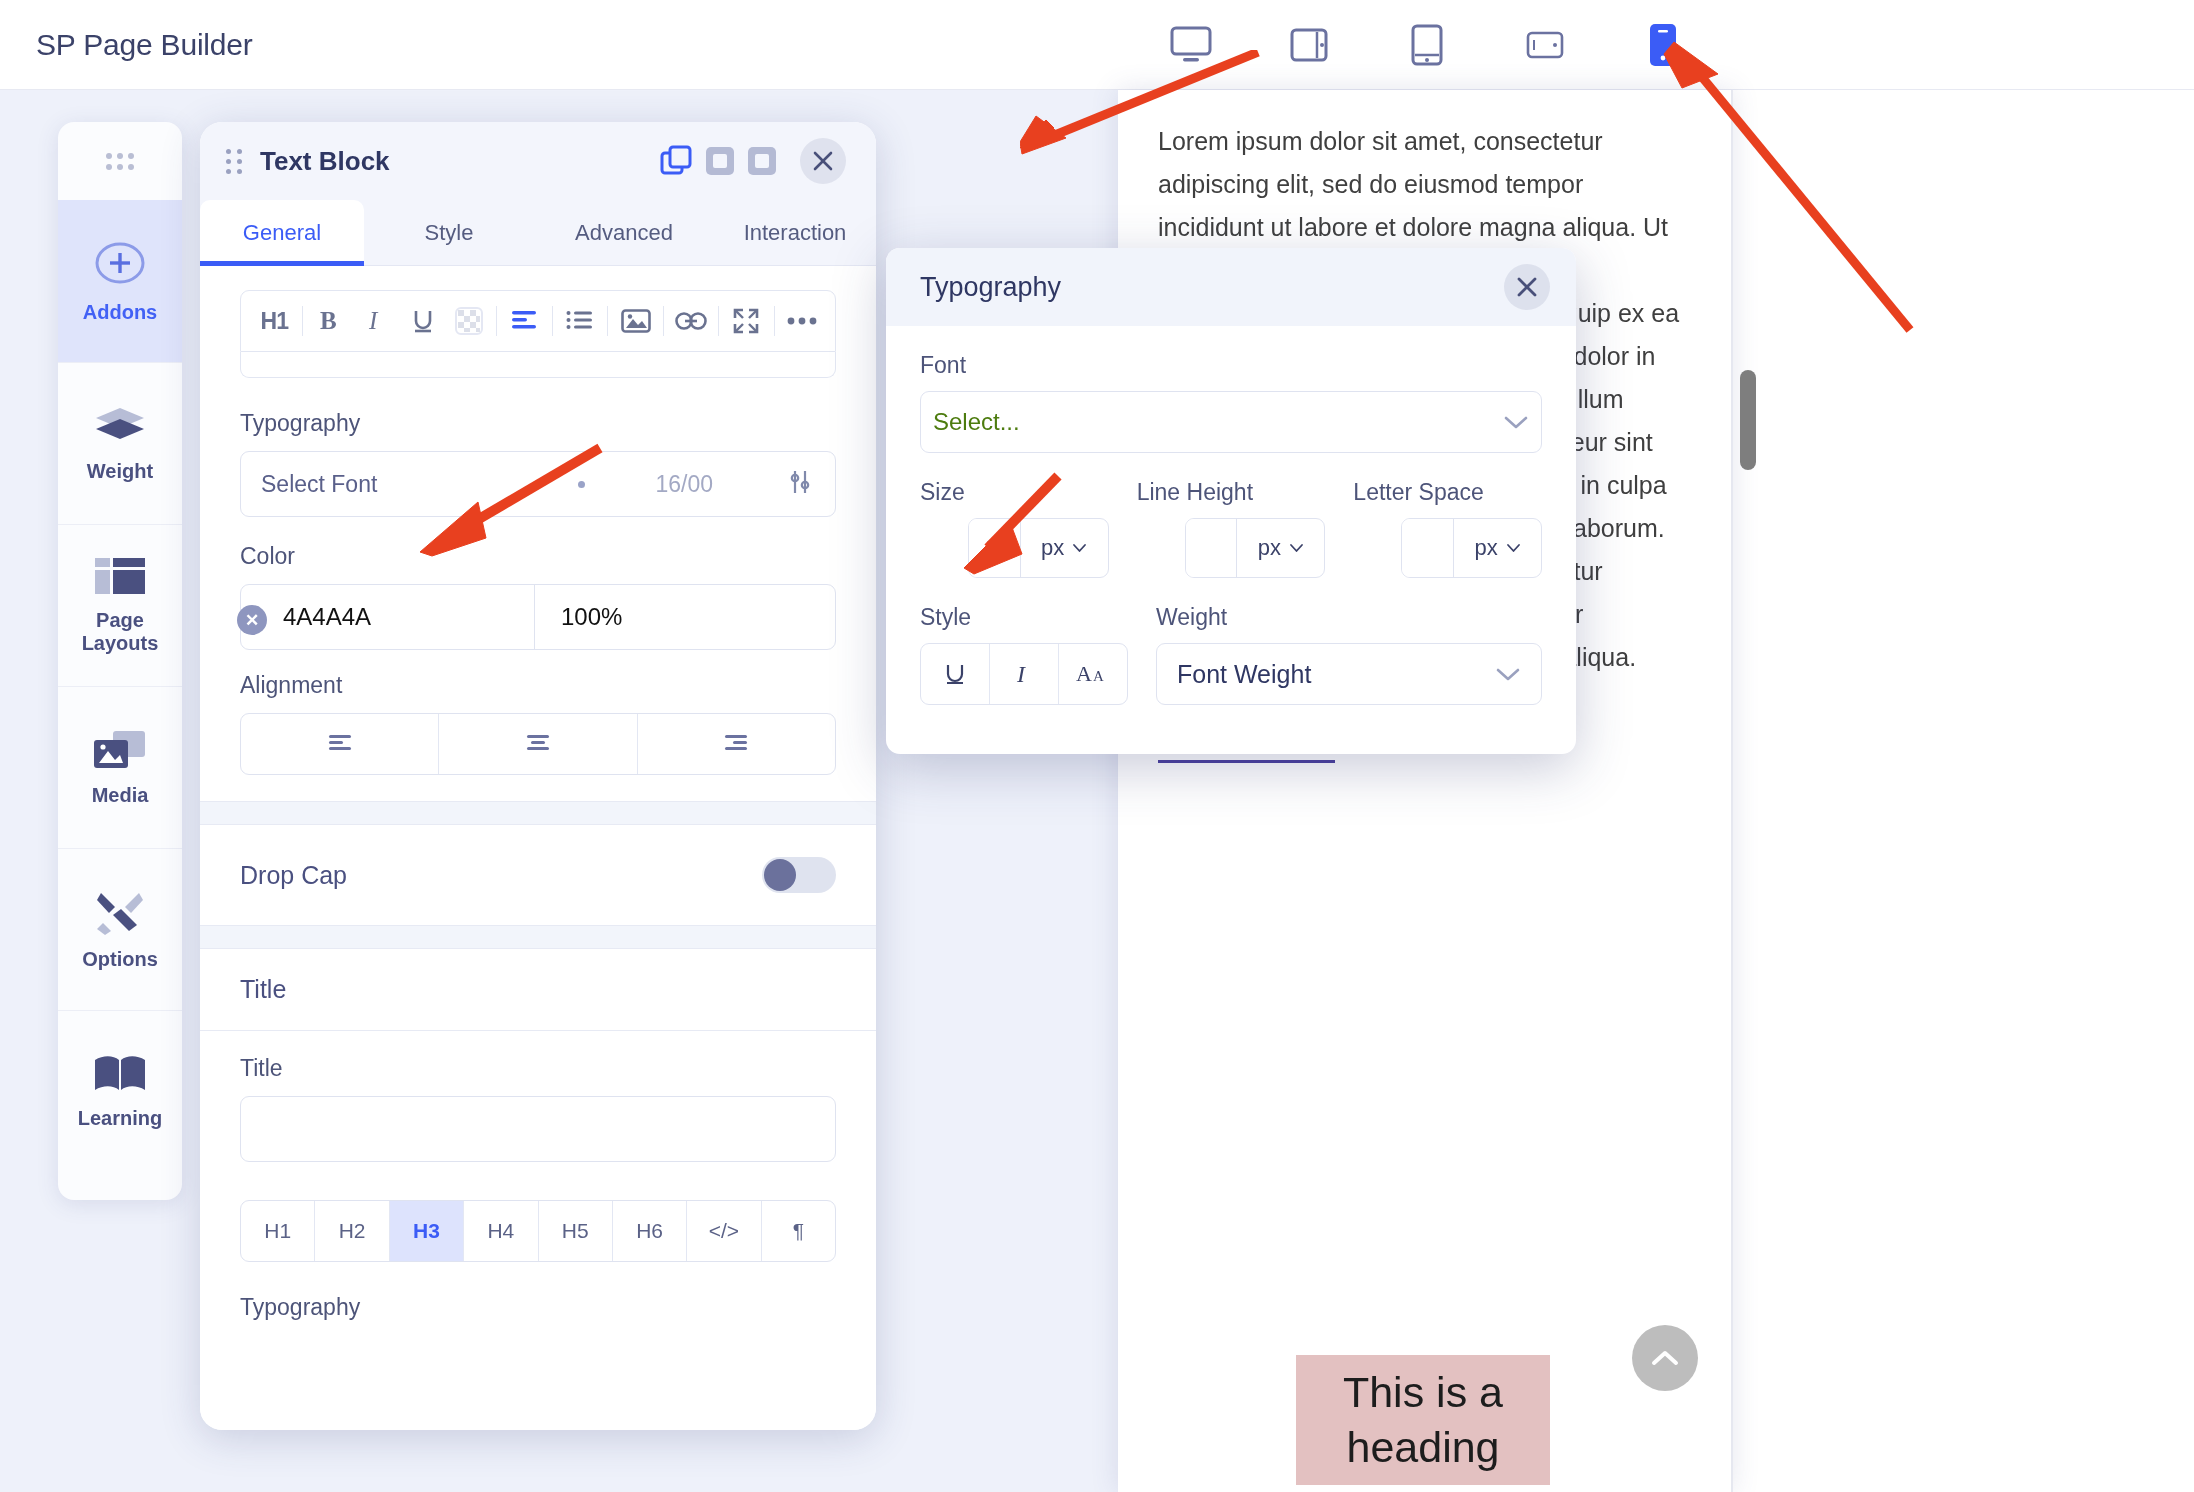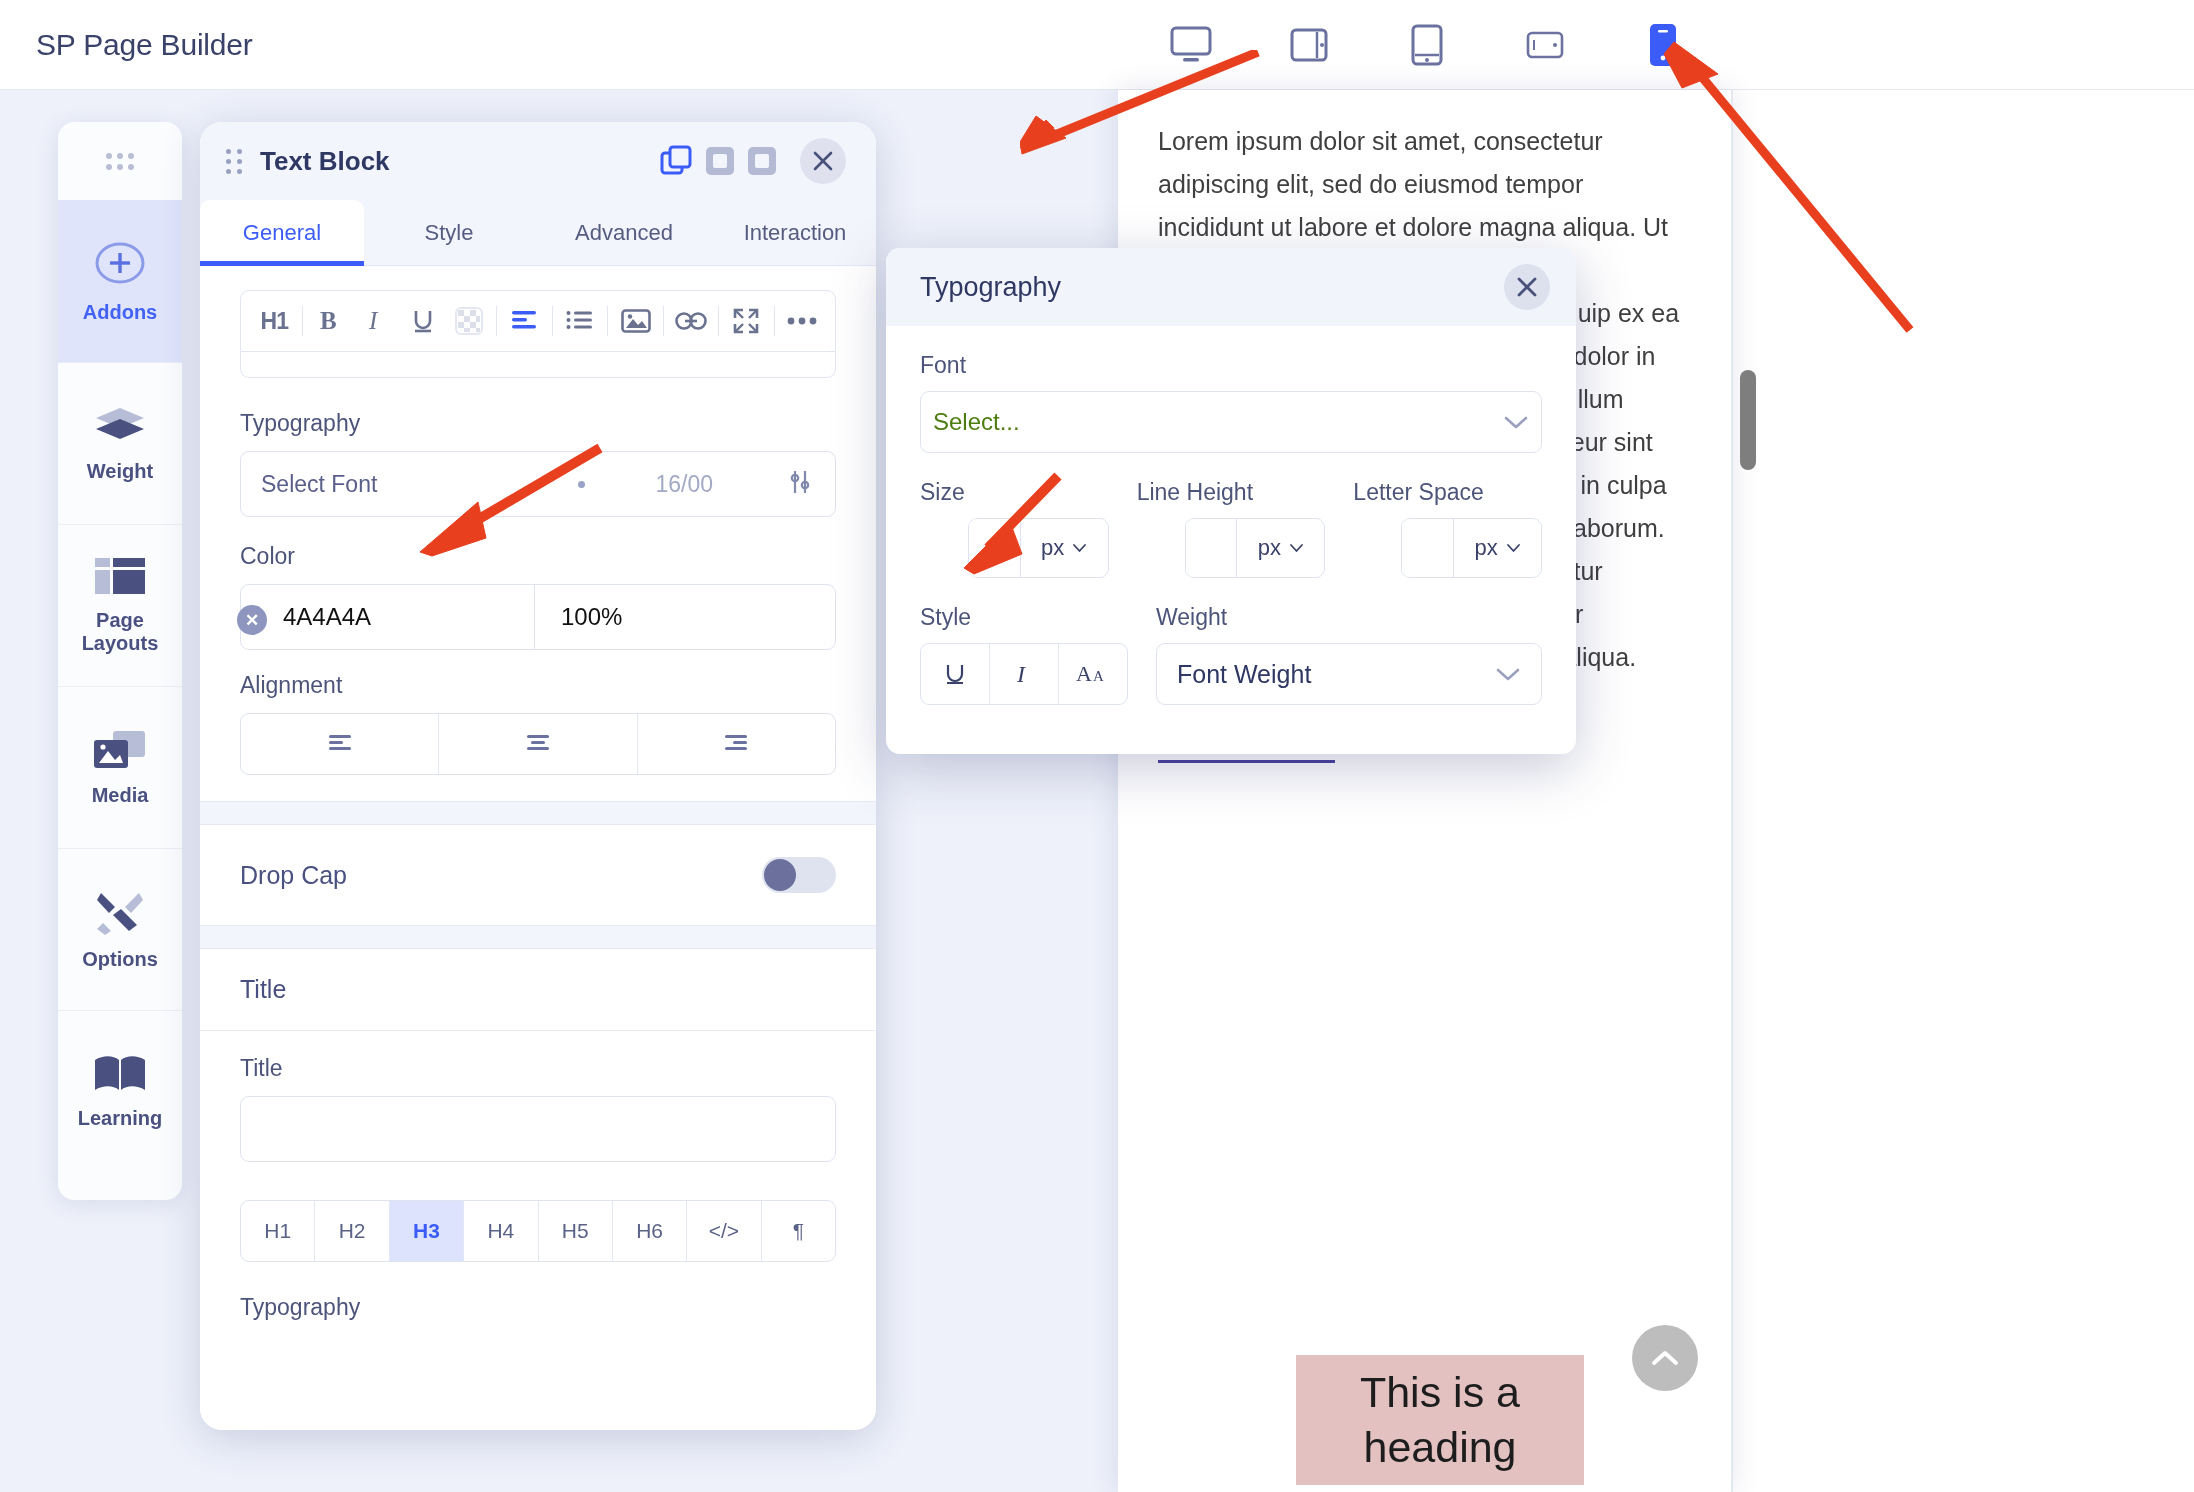--- a/index.html
+++ b/index.html
@@ -176,21 +176,21 @@
     position:absolute; left:1118px; top:90px; width:614px; height:1402px; background:#ffffff;
     box-shadow:0 0 26px rgba(80,90,140,.16);
   }
   .canvas-inner { padding:30px 40px 0 40px; }
   .lorem { font-size:25px; line-height:1.72; color:#3f3f3f; }
   .more-link {
     display:inline-block; margin-top:42px; font-size:25px; font-weight:bold; color:#4b3f9e;
     border-bottom:3px solid #4b3f9e; padding-bottom:10px; text-decoration:none; cursor:pointer;
   }
   .heading-box {
-    position:absolute; left:1296px; top:1355px; width:288px; background:#e3c1c1;
+    position:absolute; left:1296px; top:1355px; width:254px; background:#e3c1c1;
     padding:10px 0; text-align:center;
   }
   .heading-box span { font-size:43px; color:#1d1d1d; line-height:1.28; }
   .scrolltop {
     position:absolute; left:1632px; top:1325px; width:66px; height:66px; border-radius:50%;
     background:#bdbdbd; display:flex; align-items:center; justify-content:center; cursor:pointer;
   }
   .canvas-scrollbar {
     position:absolute; left:1740px; top:370px; width:16px; height:100px; border-radius:8px;
     background:#7e7e7e; cursor:pointer;

